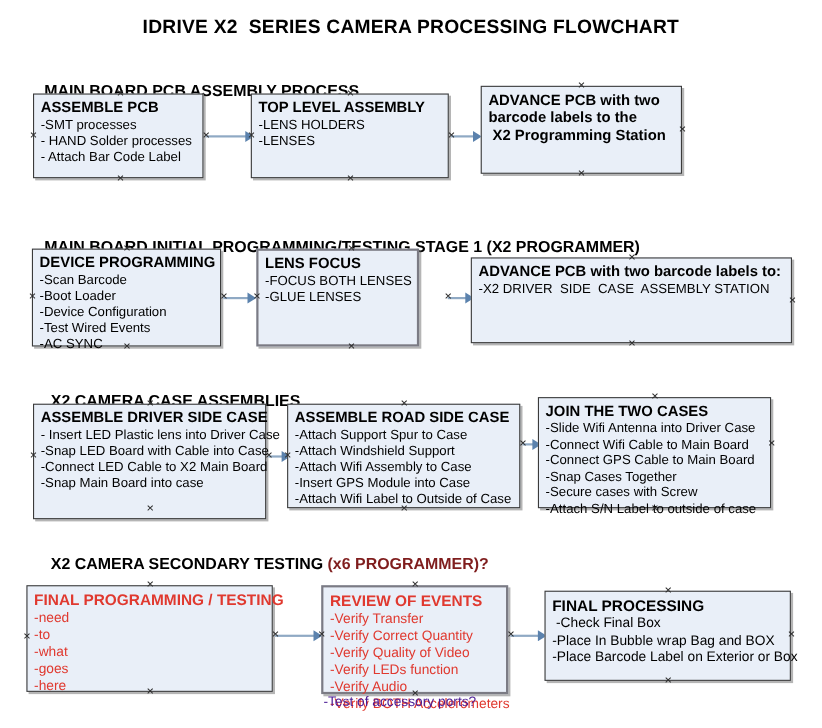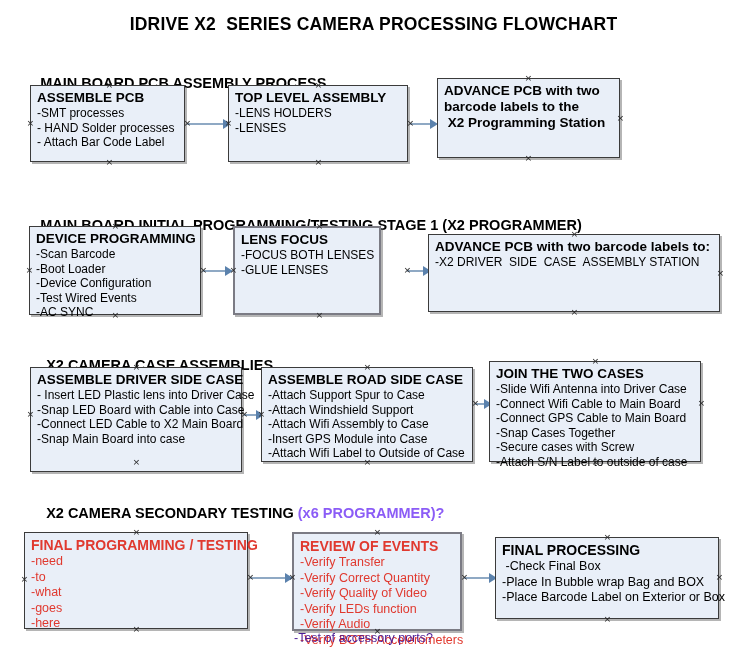--- a/index.html
+++ b/index.html
@@ -31,21 +31,21 @@
     white-space: pre;
   }
   .section-heading {
     position: absolute;
     font-size: 14.5px;
     font-weight: bold;
     color: #000000;
     white-space: pre;
   }
   .section-heading .accent {
-    color: #8b5cf6;
+    color: #7f1d1d;
   }
   .node {
     position: absolute;
     background: #e9eff8;
     border: 1px solid #3b3b3b;
     box-sizing: border-box;
     box-shadow: 2px 2px 0 rgba(90,90,90,0.45);
     padding: 4px 5px 3px 6px;
     overflow: visible;
   }

